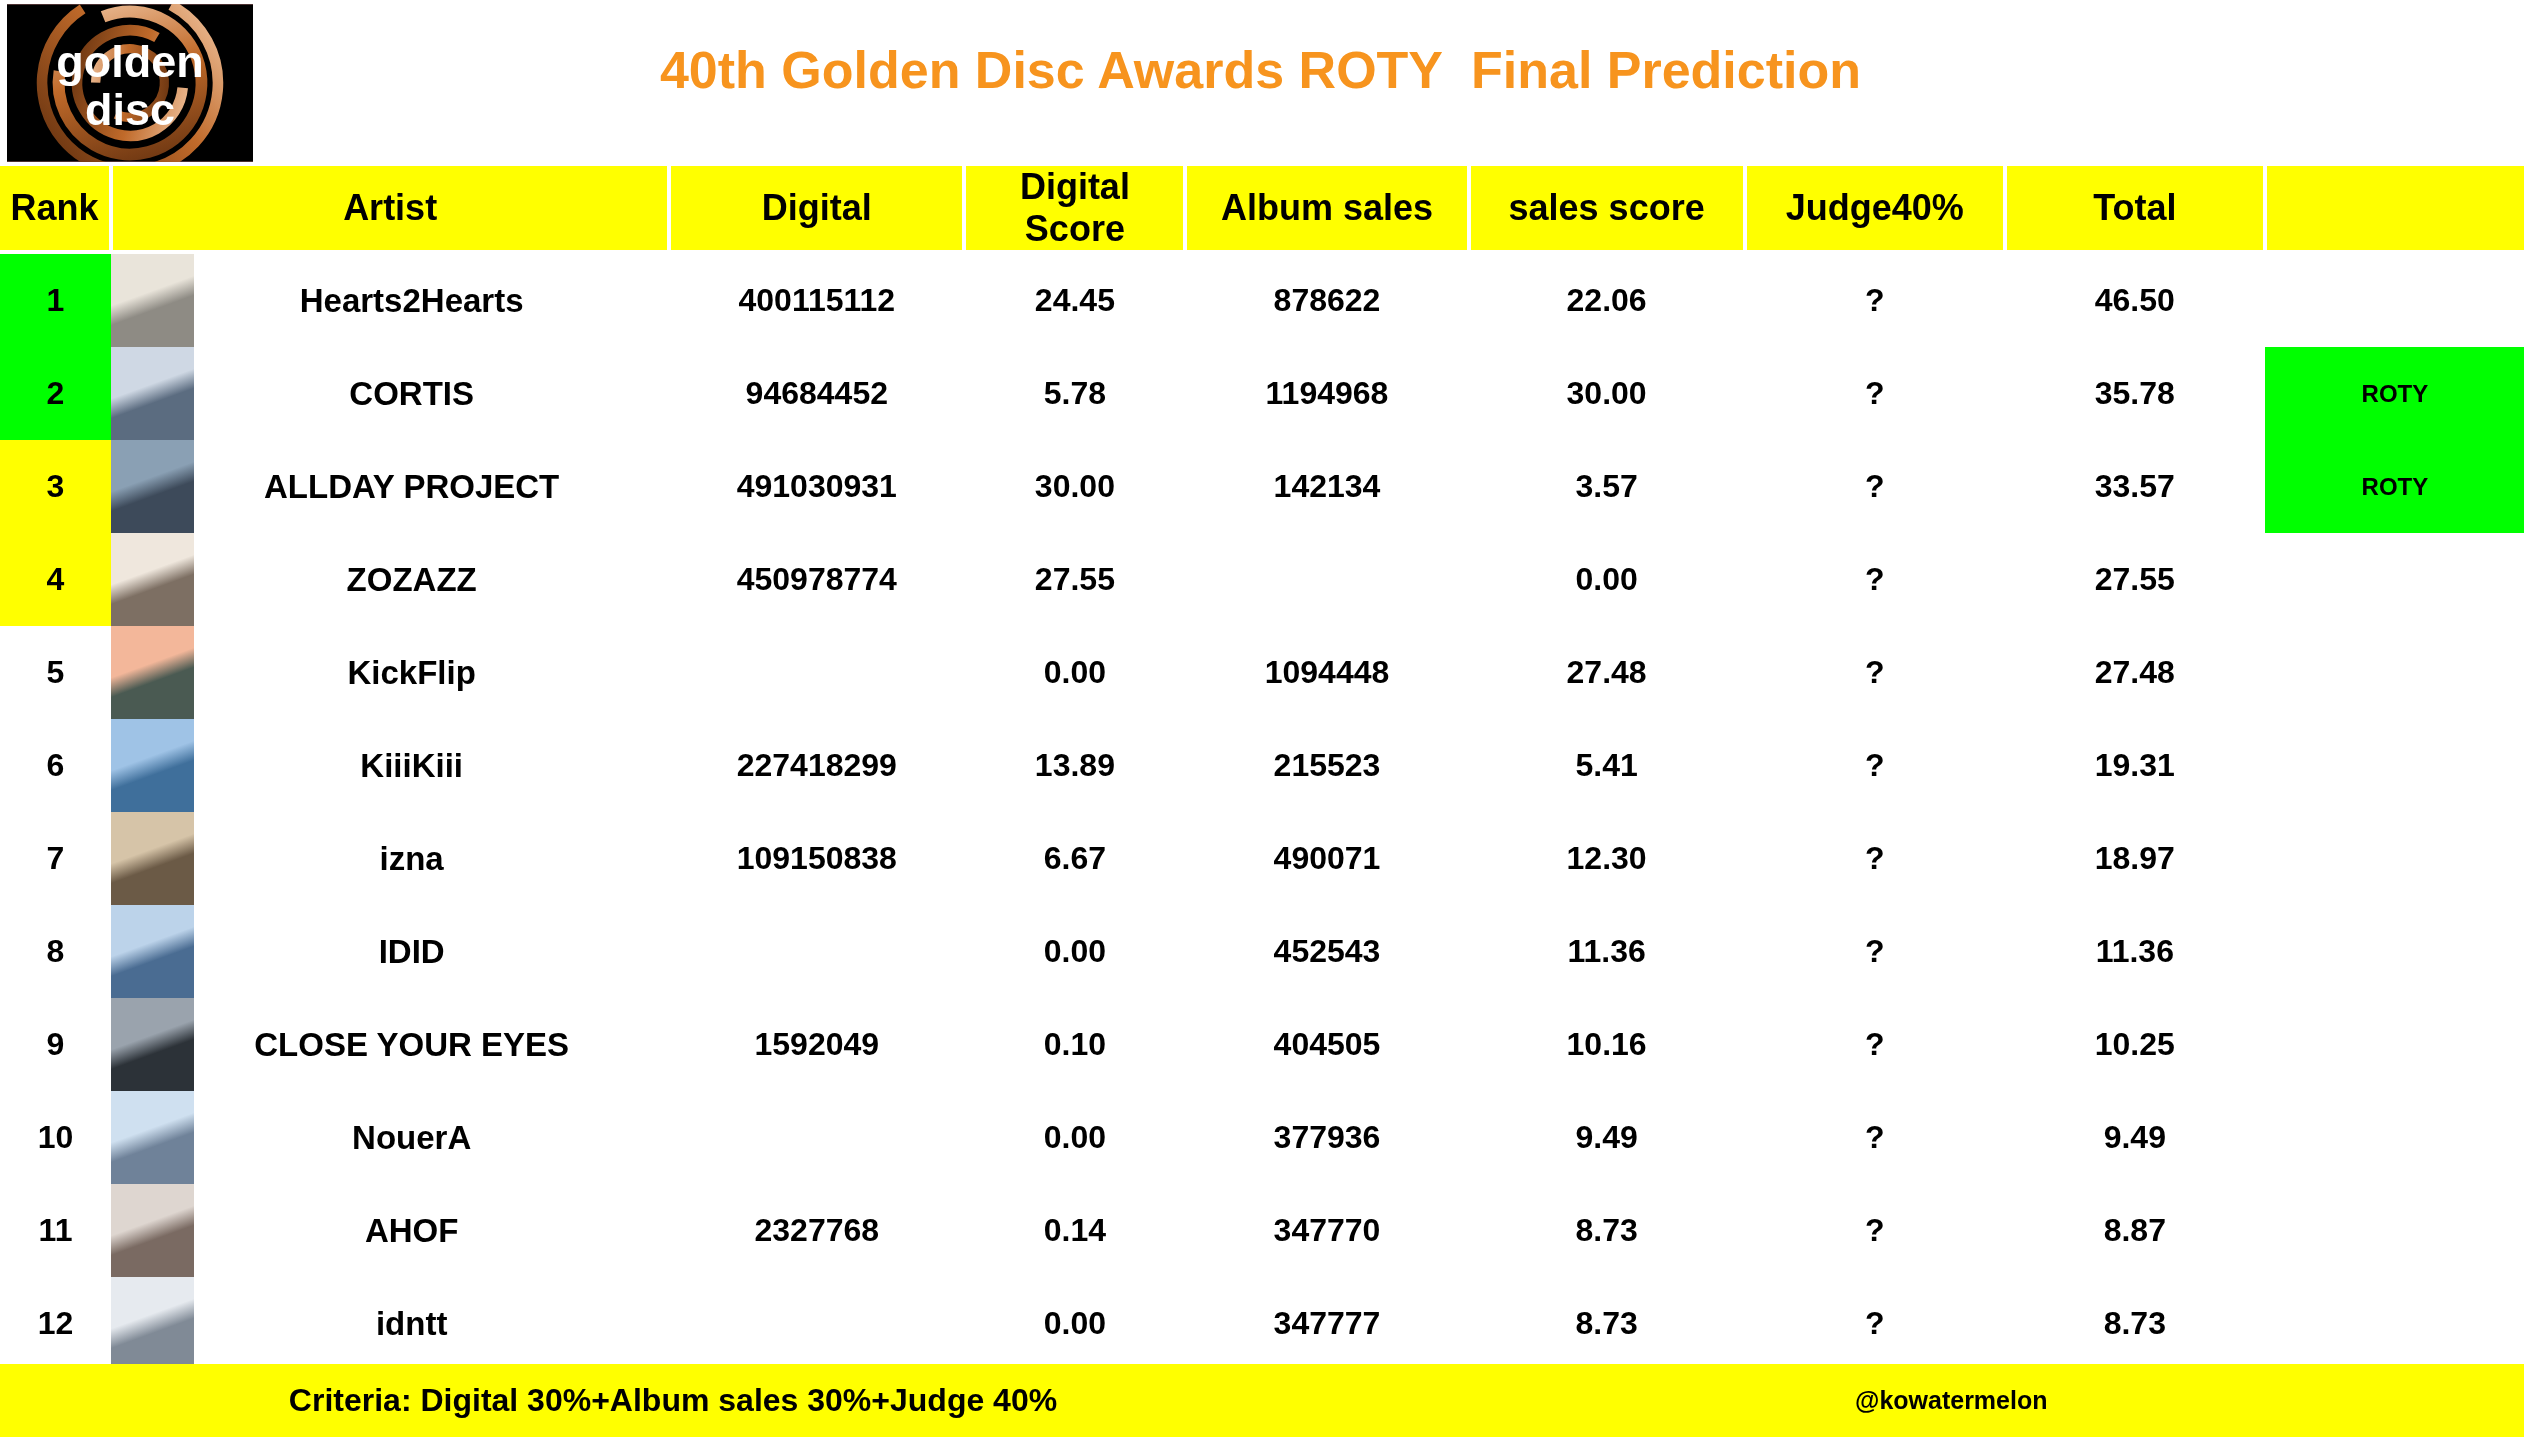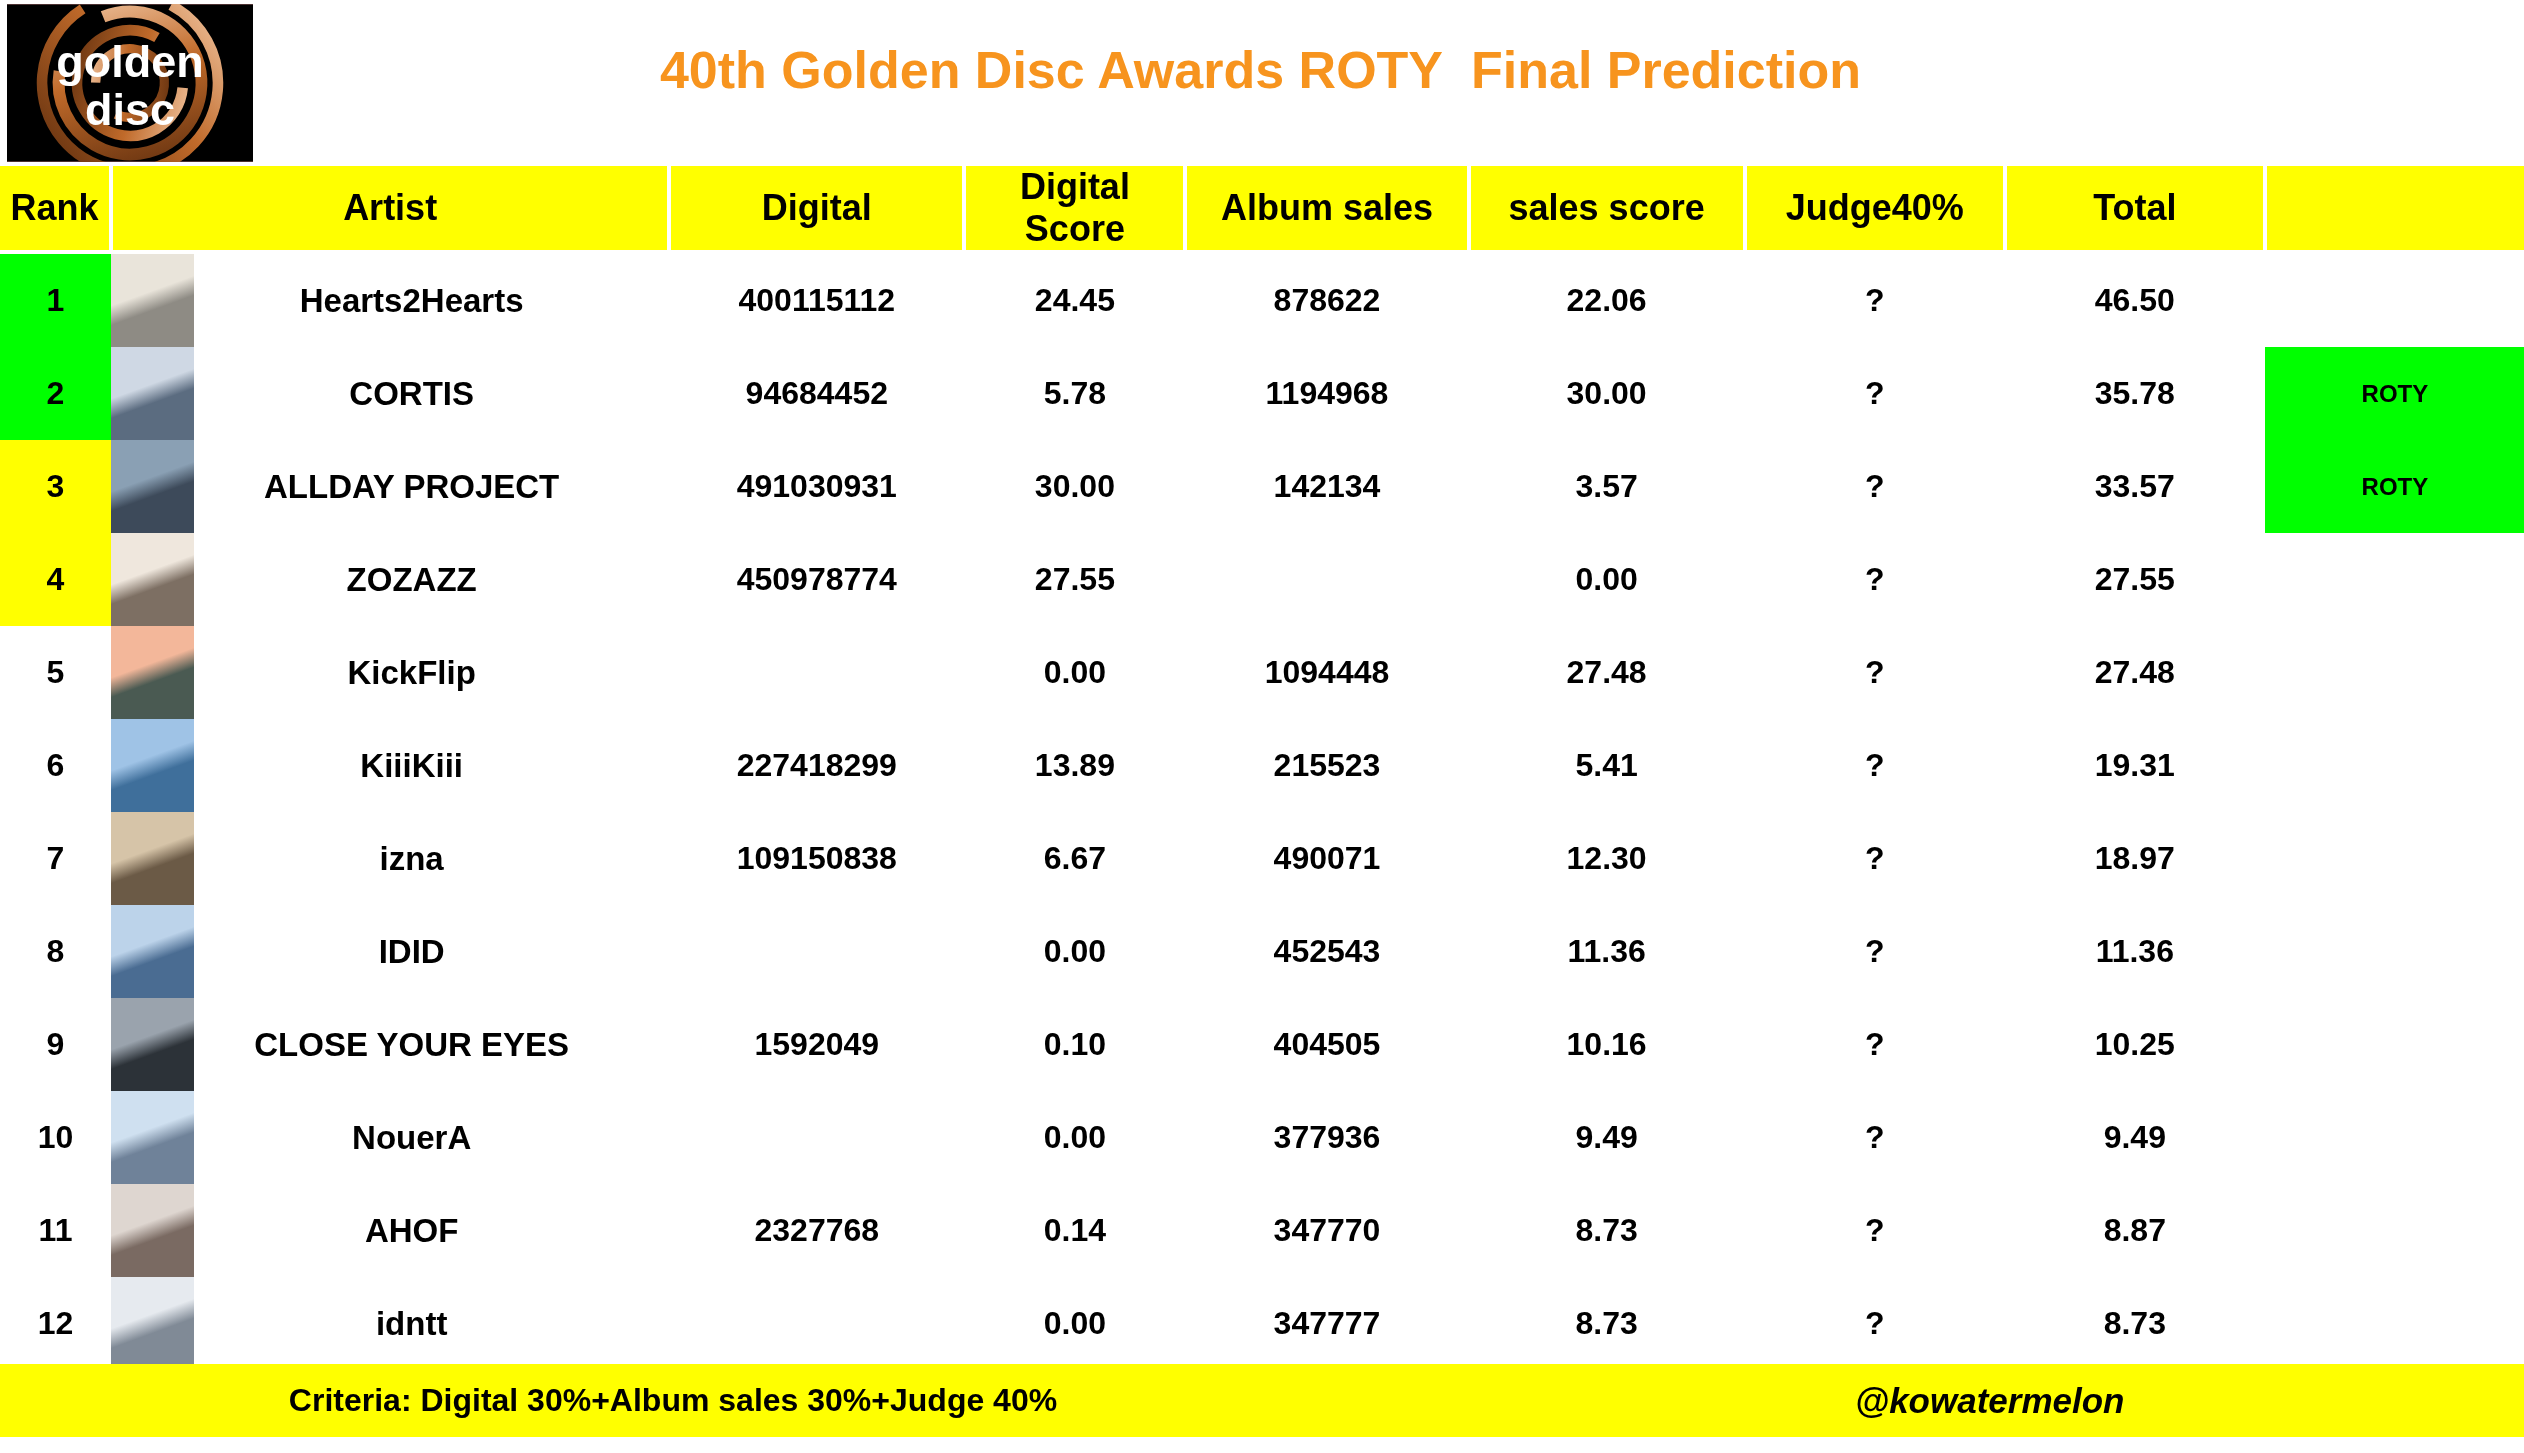--- a/index.html
+++ b/index.html
@@ -93,21 +93,21 @@
     background:#FFFF00;
   }
   .footer .crit{
     position:absolute;left:0;top:0;width:1258px;height:73px;
     display:flex;align-items:center;justify-content:center;
     font-size:32px;font-weight:bold;color:#000;margin-left:44px;
   }
   .footer .wm{
     position:absolute;left:1855px;top:0;width:596px;height:73px;
     display:flex;align-items:center;justify-content:flex-start;
-    font-size:35px;font-weight:bold;color:#000;font-style:italic;
+    font-size:25px;font-weight:bold;color:#000;
   }
   .botstrip{position:absolute;left:0;top:1437px;width:2525px;height:16.6px;background:#ffffff;}
 </style>
 </head>
 <body>
 
 <div class="page">
 
   <div class="top">
     <div class="logo">

